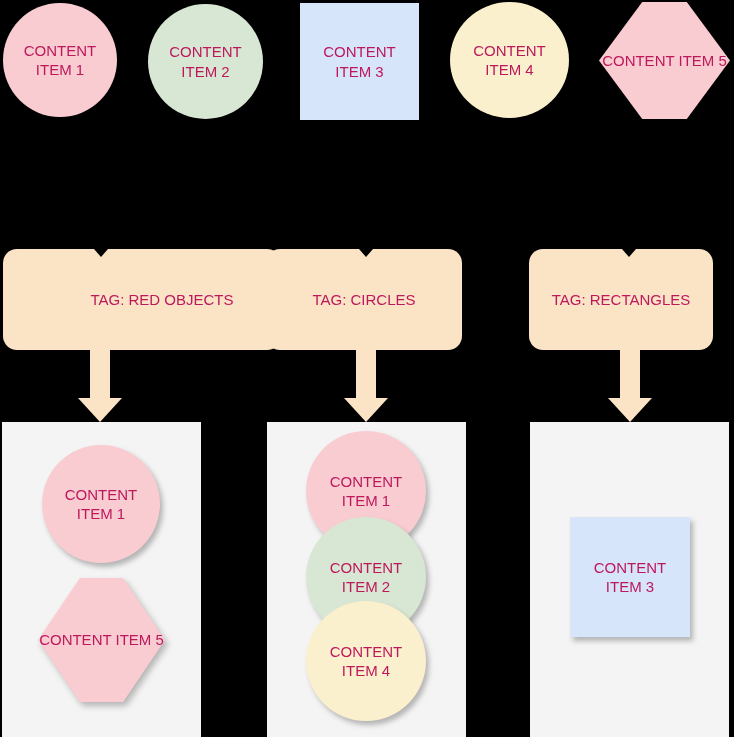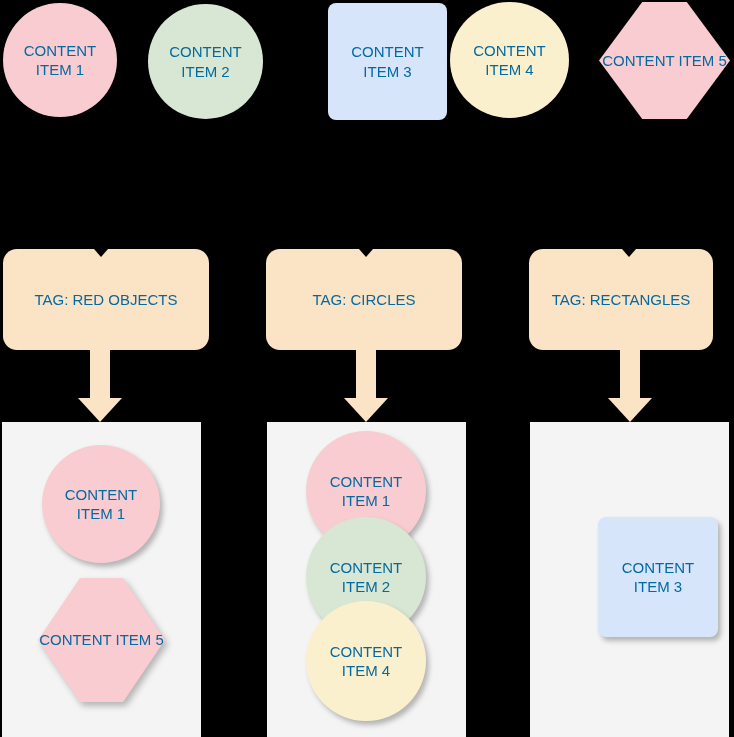--- a/index.html
+++ b/index.html
@@ -1,26 +1,26 @@
 <!DOCTYPE html>
 <html><head>
 <meta charset="utf-8">
 <style>
   html,body{margin:0;padding:0;background:#000;}
   .canvas{
     position:relative;width:734px;height:737px;background:#000;overflow:hidden;
-    font-family:"Liberation Sans",sans-serif;color:#0369a1;
+    font-family:"Liberation Sans",sans-serif;color:#be185d;
   }
   .node{
     position:absolute;display:flex;align-items:center;justify-content:center;
     text-align:center;font-size:15px;line-height:1.28;
   }
   .node .lbl{width:94px;}
   .circle{border-radius:50%;}
-  .square{border-radius:8px;margin-left:28px;}
+  .square{border-radius:0;}
   .hexwrap{position:absolute;}
   .hex{
     width:100%;height:100%;display:flex;align-items:center;justify-content:center;
     text-align:right;font-size:15px;line-height:1.28;
     clip-path:polygon(33% 0%,67% 0%,100% 50%,67% 100%,33% 100%,0% 50%);
   }
   .shadowed{box-shadow:3px 4px 5px rgba(105,105,105,0.45);}
   .hexshadow{filter:drop-shadow(3px 4px 3px rgba(105,105,105,0.45));}
   .tag{
     position:absolute;width:197px;height:101px;border-radius:14px;
@@ -60,21 +60,21 @@
   <div class="node circle" style="left: 450px; top: 2px; width: 119px; height: 116px; background-color: rgb(251, 240, 205);">
     <span class="lbl">CONTENT ITEM 4</span>
   </div>
 
   <div class="hexwrap" style="left:599px;top:2px;width:131px;height:117px;">
     <div class="hex" style="background-color: rgb(249, 204, 209);">
       <span class="lbl">CONTENT ITEM 5</span>
     </div>
   </div>
 
-  <div class="tag" style="left: 3px; top: 249px; width: 206px; background-color: rgb(251, 227, 198);">
+  <div class="tag" style="left: 3px; top: 249px; width: 238px; background-color: rgb(251, 227, 198); padding-left: 40px;">
     <span>TAG: RED OBJECTS</span>
   </div>
   <div class="edgehead" style="left:94px;top:249px;"></div>
 
   <div class="tag" style="left: 266px; top: 249px; width: 196px; background-color: rgb(251, 227, 198);">
     <span>TAG: CIRCLES</span>
   </div>
   <div class="edgehead" style="left:359px;top:249px;"></div>
 
   <div class="tag" style="left: 529px; top: 249px; width: 184px; background-color: rgb(251, 227, 198);">

